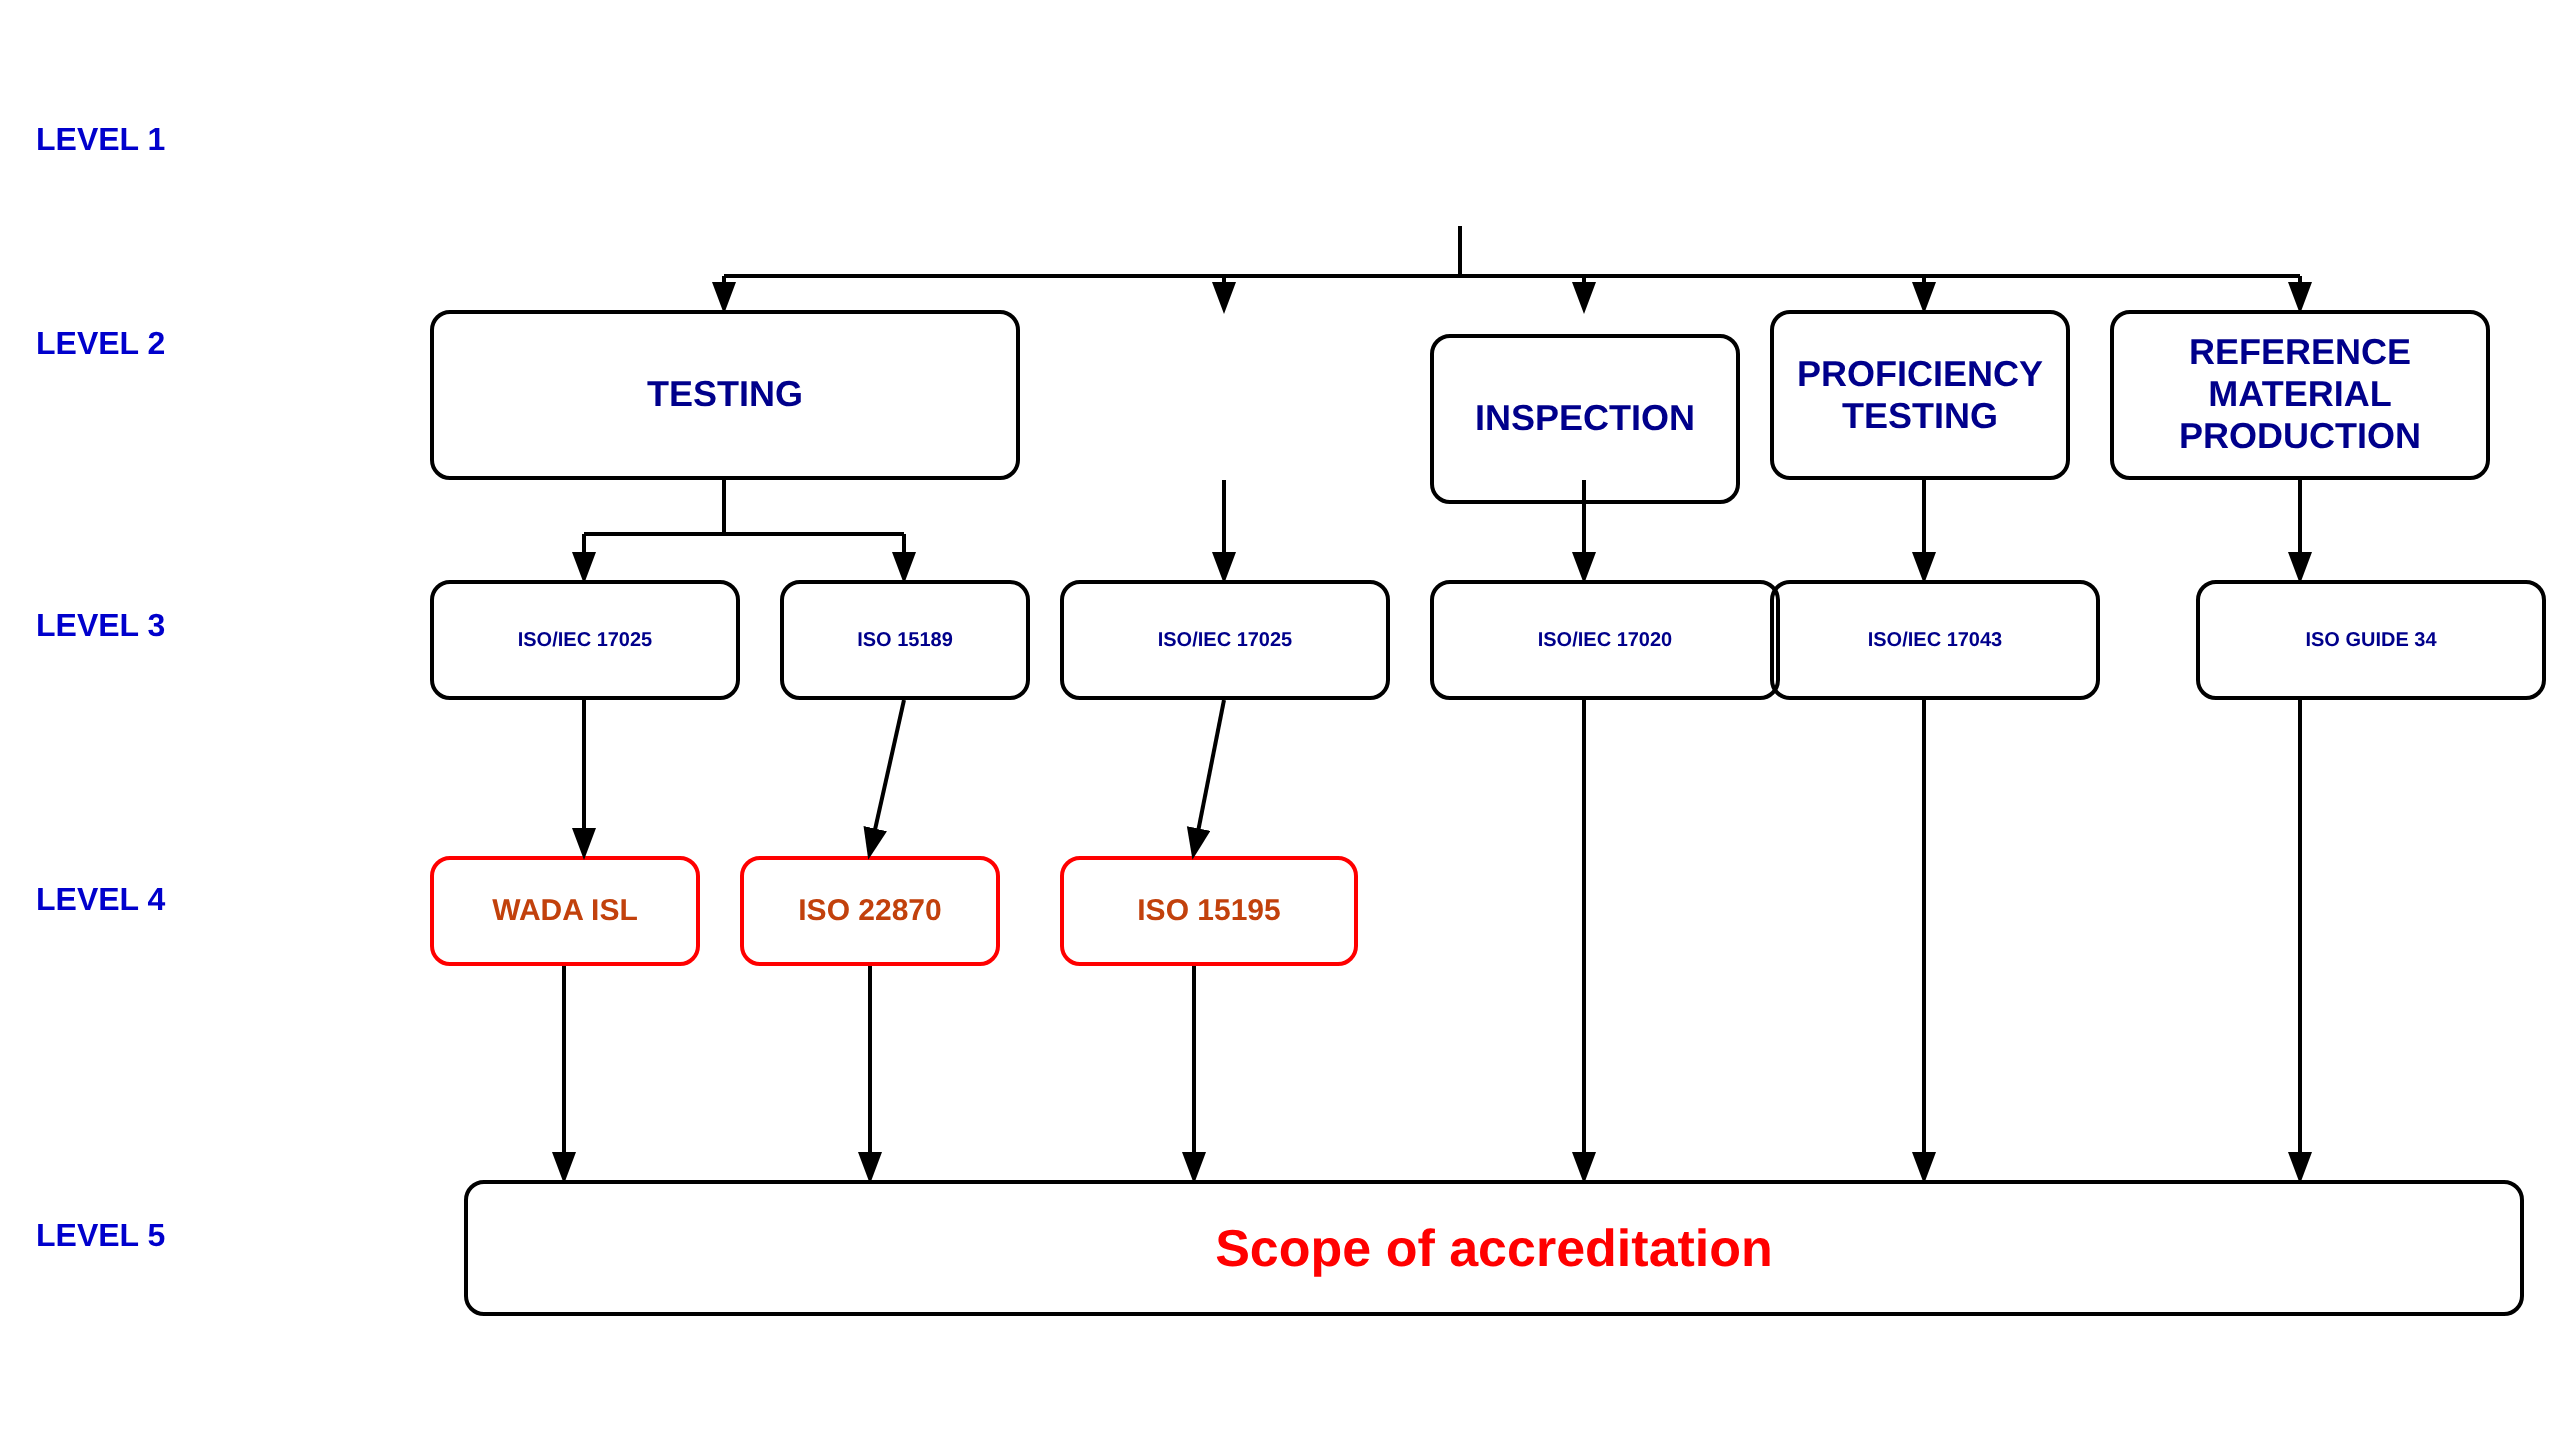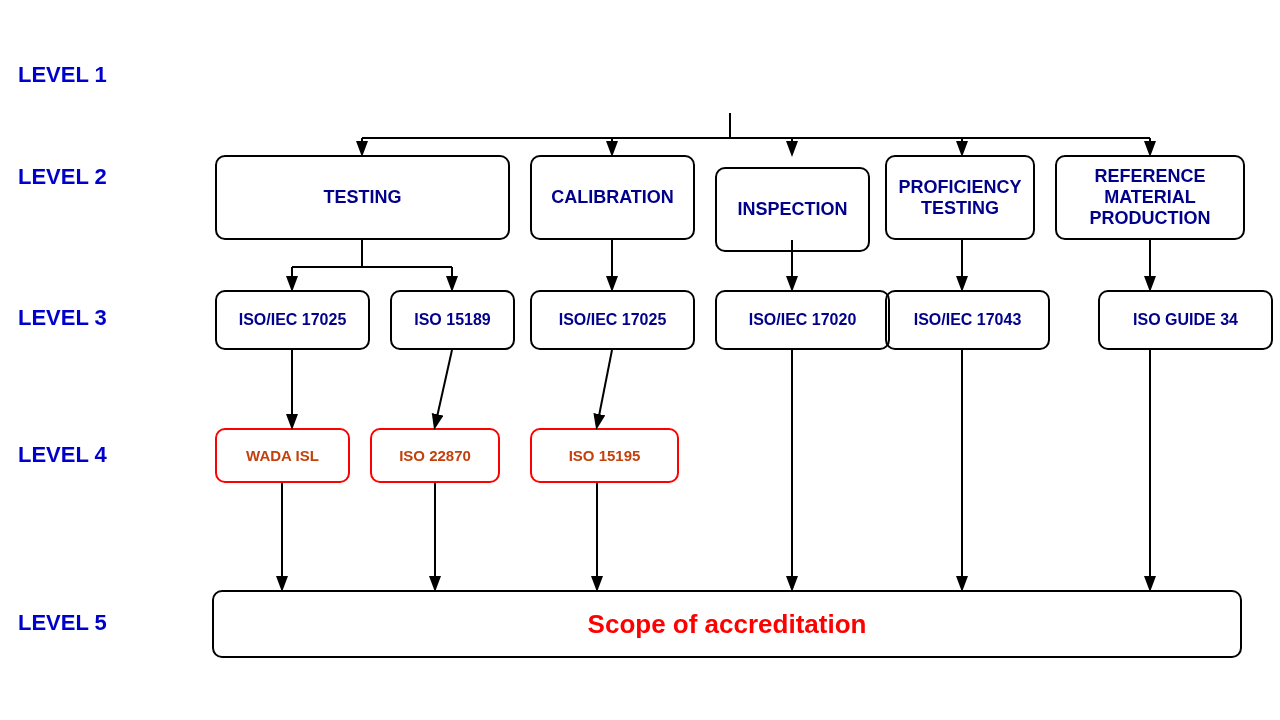--- a/index.html
+++ b/index.html
@@ -14,21 +14,21 @@
 
     .diagram {
       width: 1280px;
       height: 720px;
       position: relative;
     }
 
     
     .level-label {
       position: absolute;
-      font-size: 22px;
+      font-size: 16px;
       font-weight: bold;
       color: #0000cc;
       left: 18px;
     }
 
     
     .box {
       position: absolute;
       border: 2px solid #000;
       border-radius: 10px;
@@ -45,21 +45,21 @@
       color: #000;
     }
 
     .box-level2 {
       font-size: 18px;
       color: #00008B;
       font-weight: bold;
     }
 
     .box-level3 {
-      font-size: 16px;
+      font-size: 10px;
       color: #00008B;
       font-weight: bold;
     }
 
     .box-level4 {
       font-size: 15px;
       color: #c2410c;
       font-weight: bold;
       border-color: red;
     }
@@ -96,21 +96,20 @@
 
   <div class="level-label" style="top: 62px;">LEVEL 1</div>
   <div class="level-label" style="top: 164px;">LEVEL 2</div>
   <div class="level-label" style="top: 305px;">LEVEL 3</div>
   <div class="level-label" style="top: 442px;">LEVEL 4</div>
   <div class="level-label" style="top: 610px;">LEVEL 5</div>
 
 
   <div class="box box-level2" style="left: 215px; top: 155px; width: 295px; height: 85px;">TESTING</div>
 
-  <div class="box box-level2" style="left: 530px; top: 155px; width: 165px; height: 85px;">CALIBRATION</div>
 
   <div class="box box-level2" style="left: 715px; top: 155px; width: 155px; height: 85px; margin-top: 12px;">INSPECTION</div>
 
   <div class="box box-level2" style="left: 885px; top: 155px; width: 150px; height: 85px; white-space: pre-line;">PROFICIENCY
 TESTING</div>
 
   <div class="box box-level2" style="left: 1055px; top: 155px; width: 190px; height: 85px; white-space: pre-line;">REFERENCE
 MATERIAL
 PRODUCTION</div>
 
@@ -125,21 +124,21 @@
   <div class="box box-level3" style="left: 885px; top: 290px; width: 165px; height: 60px;">ISO/IEC  17043</div>
 
   <div class="box box-level3" style="left: 1098px; top: 290px; width: 175px; height: 60px;">ISO GUIDE  34</div>
 
   <div class="box box-level4" style="left: 215px; top: 428px; width: 135px; height: 55px;">WADA ISL</div>
 
   <div class="box box-level4" style="left: 370px; top: 428px; width: 130px; height: 55px;">ISO  22870</div>
 
   <div class="box box-level4" style="left: 530px; top: 428px; width: 149px; height: 55px;">ISO  15195</div>
 
-  <div class="box box-level5" style="left: 212px; top: 590px; width: 1030px; height: 68px;">Scope of accreditation</div>
+  <div class="box box-level5" style="left: 232px; top: 590px; width: 1030px; height: 68px;">Scope of accreditation</div>
 
   <svg class="arrows">
     <defs>
       <marker id="arrow" markerWidth="8" markerHeight="8" refX="6" refY="3" orient="auto">
         <path d="M0,0 L0,6 L8,3 z"></path>
       </marker>
     </defs>
 
     <line x1="730" y1="113" x2="730" y2="138"></line>
 

